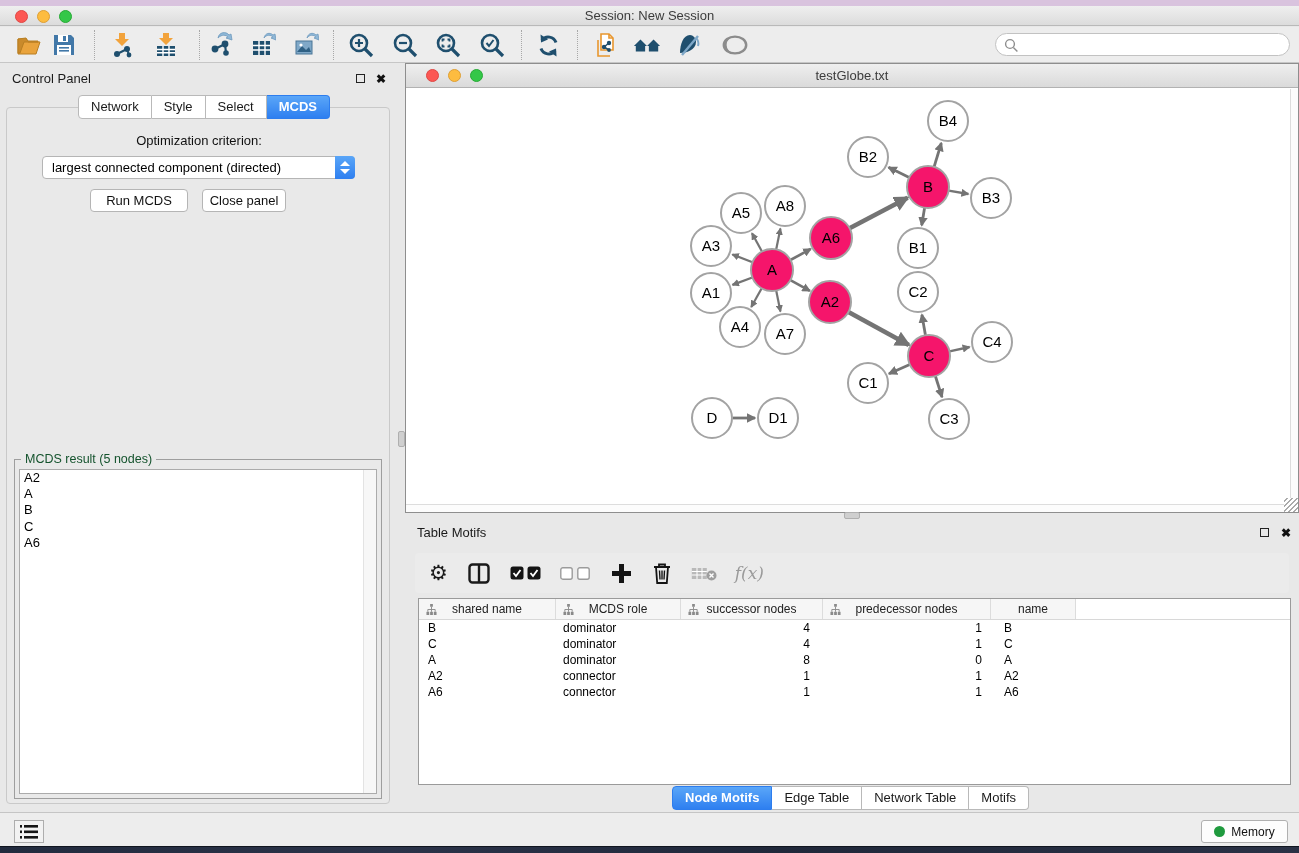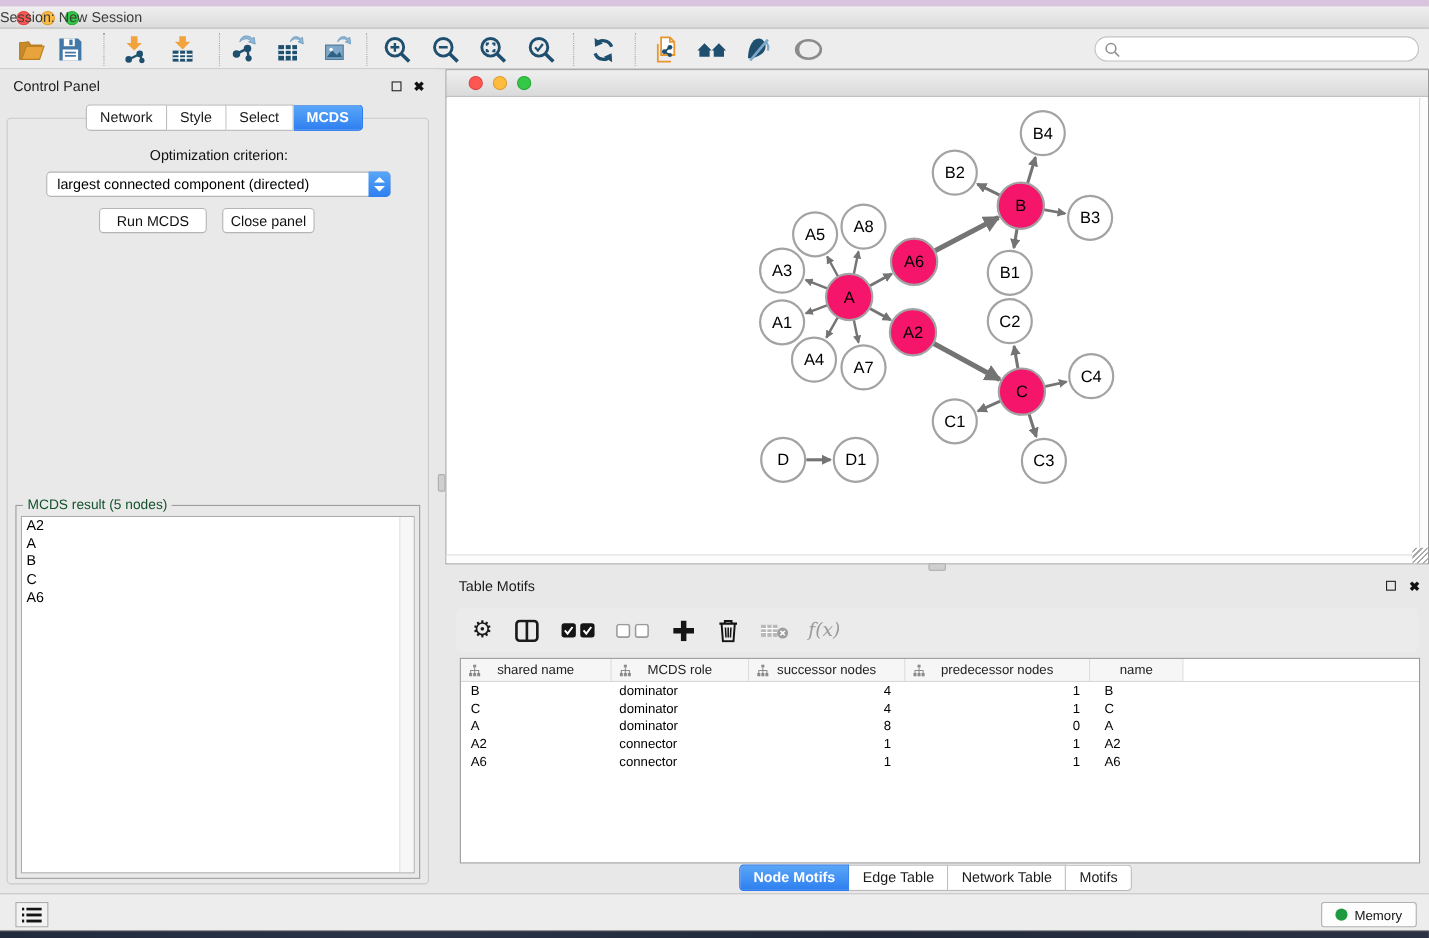--- a/index.html
+++ b/index.html
@@ -7,21 +7,21 @@
   .abs { position:absolute; }
 
   
   #desktop-edge { left:0; top:0; width:1299px; height:6px; background:#D9C3DE; }
   #titlebar { left:0; top:6px; width:1299px; height:20px; background:linear-gradient(#EFEFEF,#DCDCDC); border-bottom:1px solid #B9B9B9; }
   .tl { position:absolute; top:4px; width:13px; height:13px; border-radius:50%; }
   .tl.red { background:#FC5753; border:1px solid #DF4744; }
   .tl.yellow { background:#FDBC40; border:1px solid #DE9F34; }
   .tl.green { background:#34C748; border:1px solid #27AA35; }
   #titlebar .tl.red{left:15px}#titlebar .tl.yellow{left:37px}#titlebar .tl.green{left:59px}
-  .win-title { position:absolute; left:0; right:0; top:2px; text-align:left; font-size:13px; color:#3C3C3C; }
+  .win-title { position:absolute; left:0; right:0; top:2px; text-align:center; font-size:13px; color:#3C3C3C; }
 
   #toolbar { left:0; top:27px; width:1299px; height:36px; background:#EDEDED; border-bottom:1px solid #C6C6C6; }
   .tbi { position:absolute; top:4px; width:28px; height:28px; display:flex; align-items:center; justify-content:center; }
   .tbsep { position:absolute; top:3px; height:30px; border-left:1px dotted #A8A8A8; }
   #search-box { position:absolute; left:995px; top:6px; width:295px; height:23px; background:#fff; border:1px solid #C2C2C2; border-radius:12px; }
   #search-box svg { position:absolute; left:8px; top:4px; }
   #search-box input { position:absolute; left:26px; top:1px; width:260px; height:19px; border:none; outline:none; font-size:13px; background:transparent; }
 
   
   #control-panel { left:0; top:63px; width:398px; height:749px; background:#E8E8E8; }
@@ -296,20 +296,21 @@
         <div class="mcds-item">A6</div>
       </div>
   </div>
 </div>
 
 <div id="network-window" class="abs">
   <div id="nw-titlebar">
     <span class="tl red"></span>
     <span class="tl yellow"></span>
     <span class="tl green"></span>
+    <div class="win-title" style="top:4px">testGlobe.txt</div>
   </div>
   <div id="nw-content">
     <svg id="graph-svg" width="892" height="424">
         <defs>
           <marker id="arw" viewBox="0 0 10 10" refX="8.5" refY="5" markerWidth="3.4" markerHeight="3.4" orient="auto" markerUnits="strokeWidth">
             <path d="M0,0 L10,5 L0,10 z" fill="#747474"></path>
           </marker>
         </defs>
         <line x1="355.96678911489033" y1="162.55183804995966" x2="345.98875477892966" y2="144.2051297548061" stroke="#747474" stroke-width="2.2" marker-end="url(#arw)"></line>
         <line x1="370.1802584100922" y1="160.42026628877687" x2="374.4216217413276" y2="139.53970835038723" stroke="#747474" stroke-width="2.2" marker-end="url(#arw)"></line>

